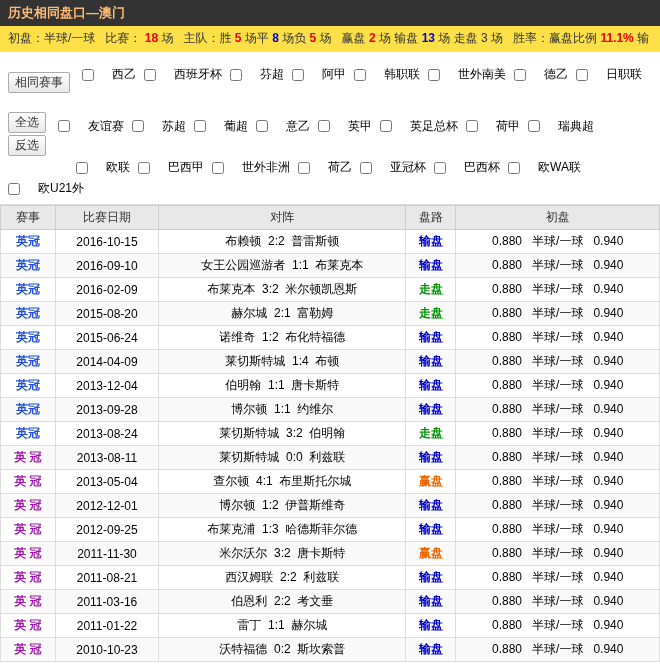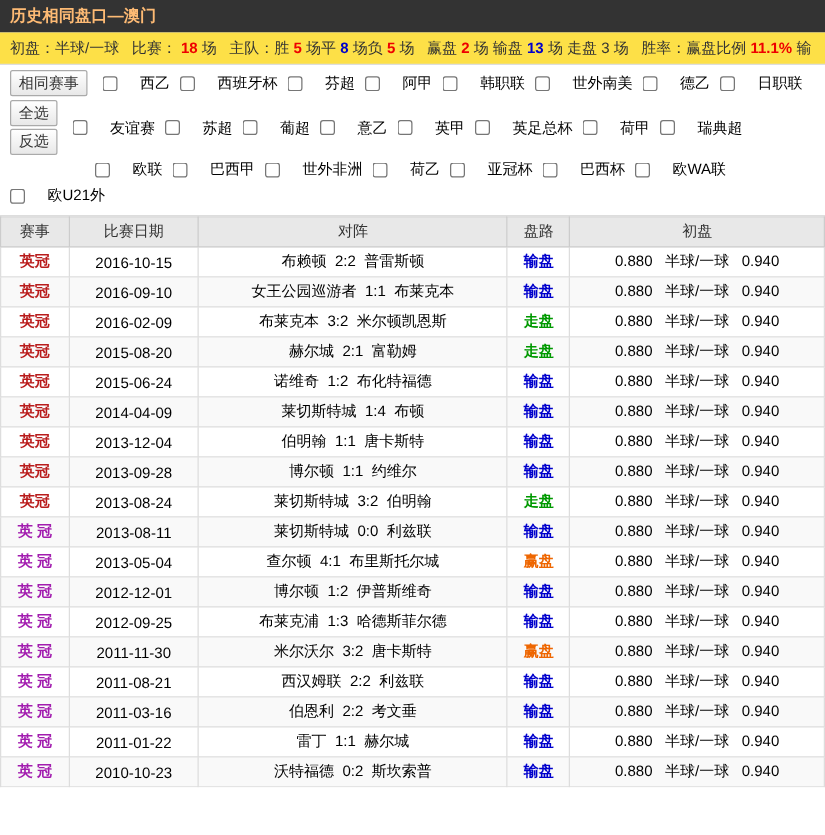--- a/index.html
+++ b/index.html
@@ -36,20 +36,21 @@
       align-items: center;
       margin-bottom: 3px;
       gap: 4px;
       flex-wrap: wrap;
     }
     .btn-group {
       display: flex;
       flex-direction: column;
       gap: 2px;
       margin-right: 8px;
+      margin-top: 16px;
     }
     .btn {
       background: linear-gradient(#fff, #e8e8e8);
       border: 1px solid #aaa;
       padding: 1px 6px;
       cursor: pointer;
       font-size: 12px;
       color: #333;
       border-radius: 2px;
     }
@@ -82,21 +83,21 @@
     }
     table tbody tr:nth-child(odd) { background: #fff; }
     table tbody tr:nth-child(even) { background: #f9f9f9; }
     table tbody td {
       border: 1px solid #ddd;
       padding: 3px 5px;
       text-align: center;
       white-space: nowrap;
     }
     td.league-cell {
-      color: #b91c1c;
+      color: #1d4ed8;
       font-weight: bold;
     }
     td.league-cell.alt { color: #a21caf; }
     .pan-lose { color: #00c; font-weight: bold; }
     .pan-win { color: #e60; font-weight: bold; }
     .pan-draw { color: #090; font-weight: bold; }
     .highlight-blue { color: #00c; font-weight: bold; }
   </style>
 </head>
 <body>

